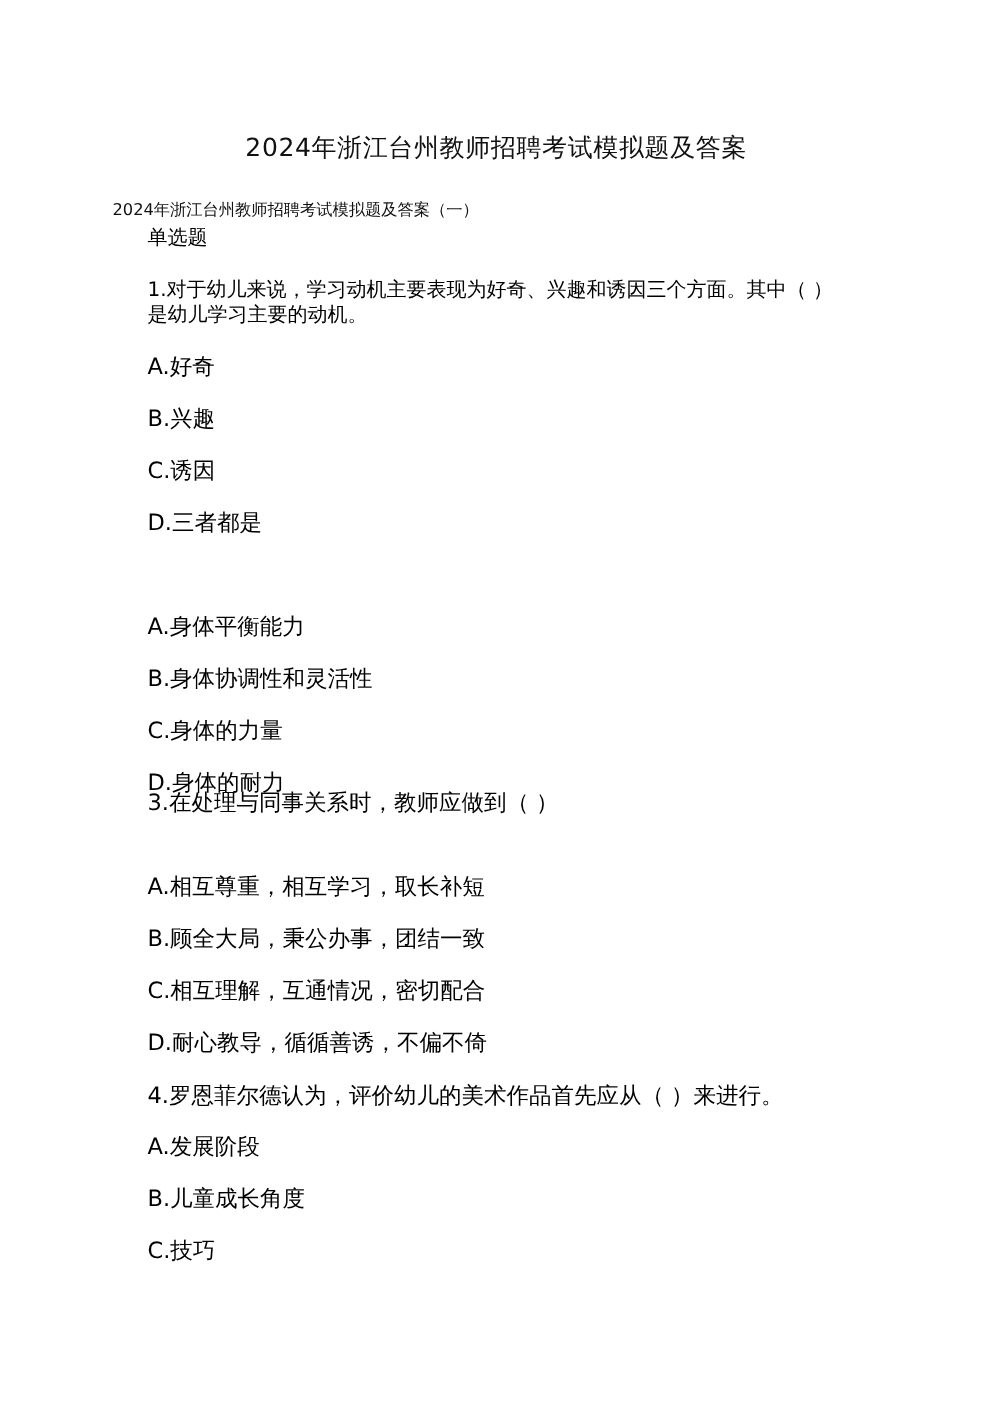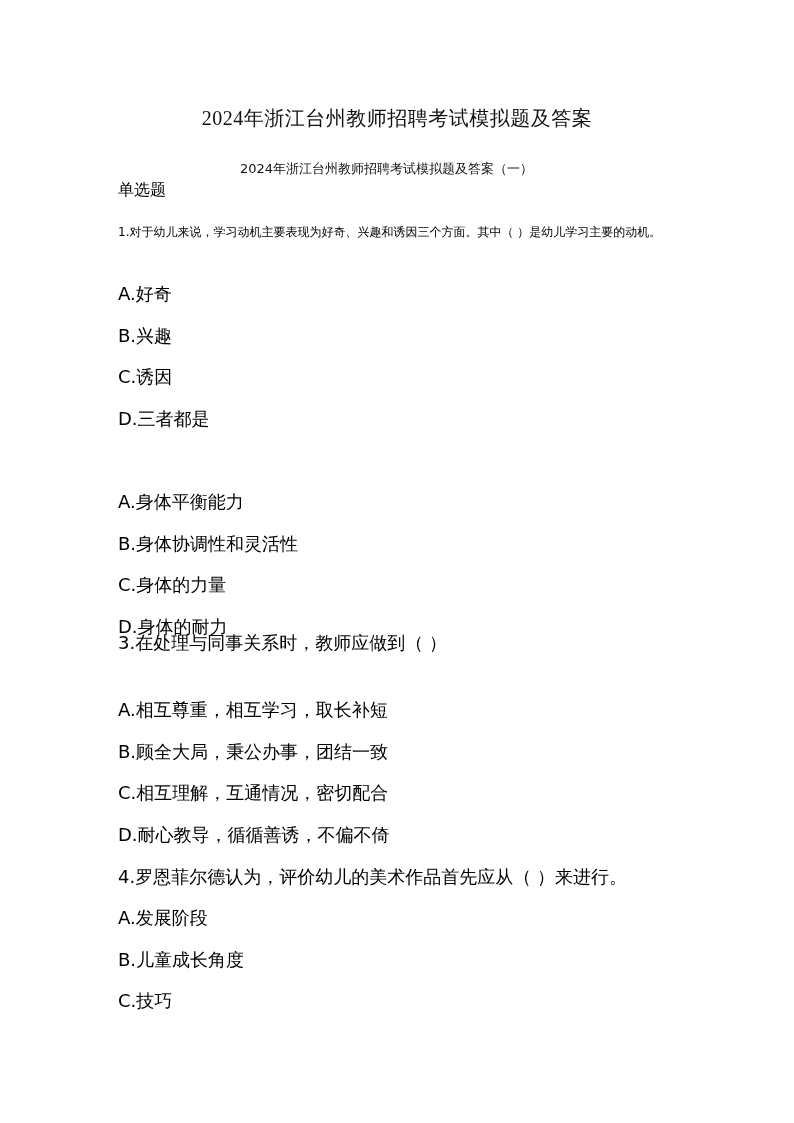--- a/index.html
+++ b/index.html
@@ -25,32 +25,30 @@
     .main-title {
       position: absolute;
       left: 0;
       width: 794px;
       top: 104px;
       text-align: center;
       font-size: 20px;
       line-height: 28px;
       color: #111;
       letter-spacing: 0.5px;
-      font-family: Liberation Serif, serif;
     }
     .sub-title {
       position: absolute;
       left: 0;
       width: 794px;
       top: 160px;
       text-align: center;
       font-size: 13px;
       line-height: 18px;
       color: #111;
-      padding-left: 150px;
       box-sizing: border-box;
       text-align: left;
     }
     .sub-title span { margin-left: 90px; }
     .section-label {
       position: absolute;
       left: 118px;
       top: 181px;
       font-size: 16px;
       line-height: 18px;
@@ -60,21 +58,21 @@
       left: 118px;
       font-size: 18px;
       line-height: 20px;
       white-space: nowrap;
     }
     .q1 {
       position: absolute;
       left: 118px;
       top: 222px;
       width: 560px;
-      font-size: 12px;
+      font-size: 16px;
       line-height: 20px;
     }
   </style>
 </head>
 <body>
 
 <div class="page">
   <div class="main-title">2024年浙江台州教师招聘考试模拟题及答案</div>
   <div class="sub-title"><span>2024年浙江台州教师招聘考试模拟题及答案（一）</span></div>
   <div class="section-label">单选题</div>

